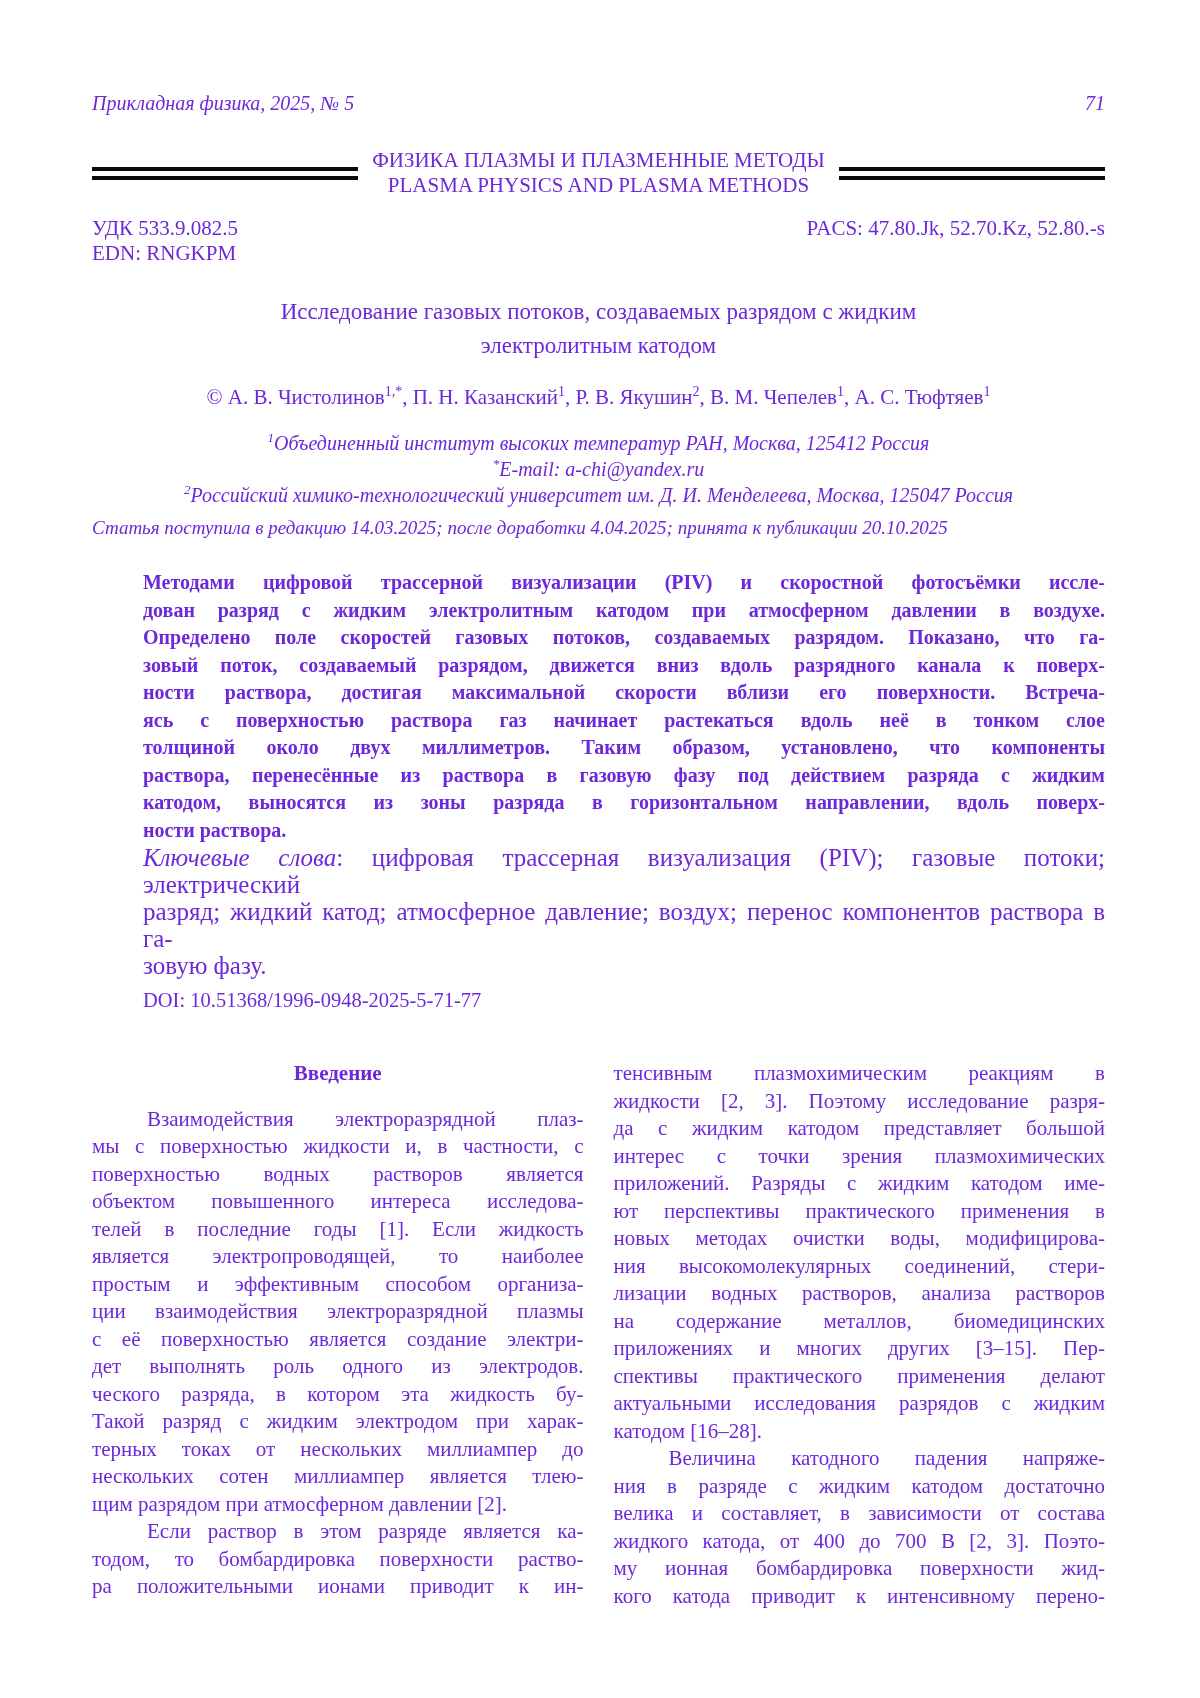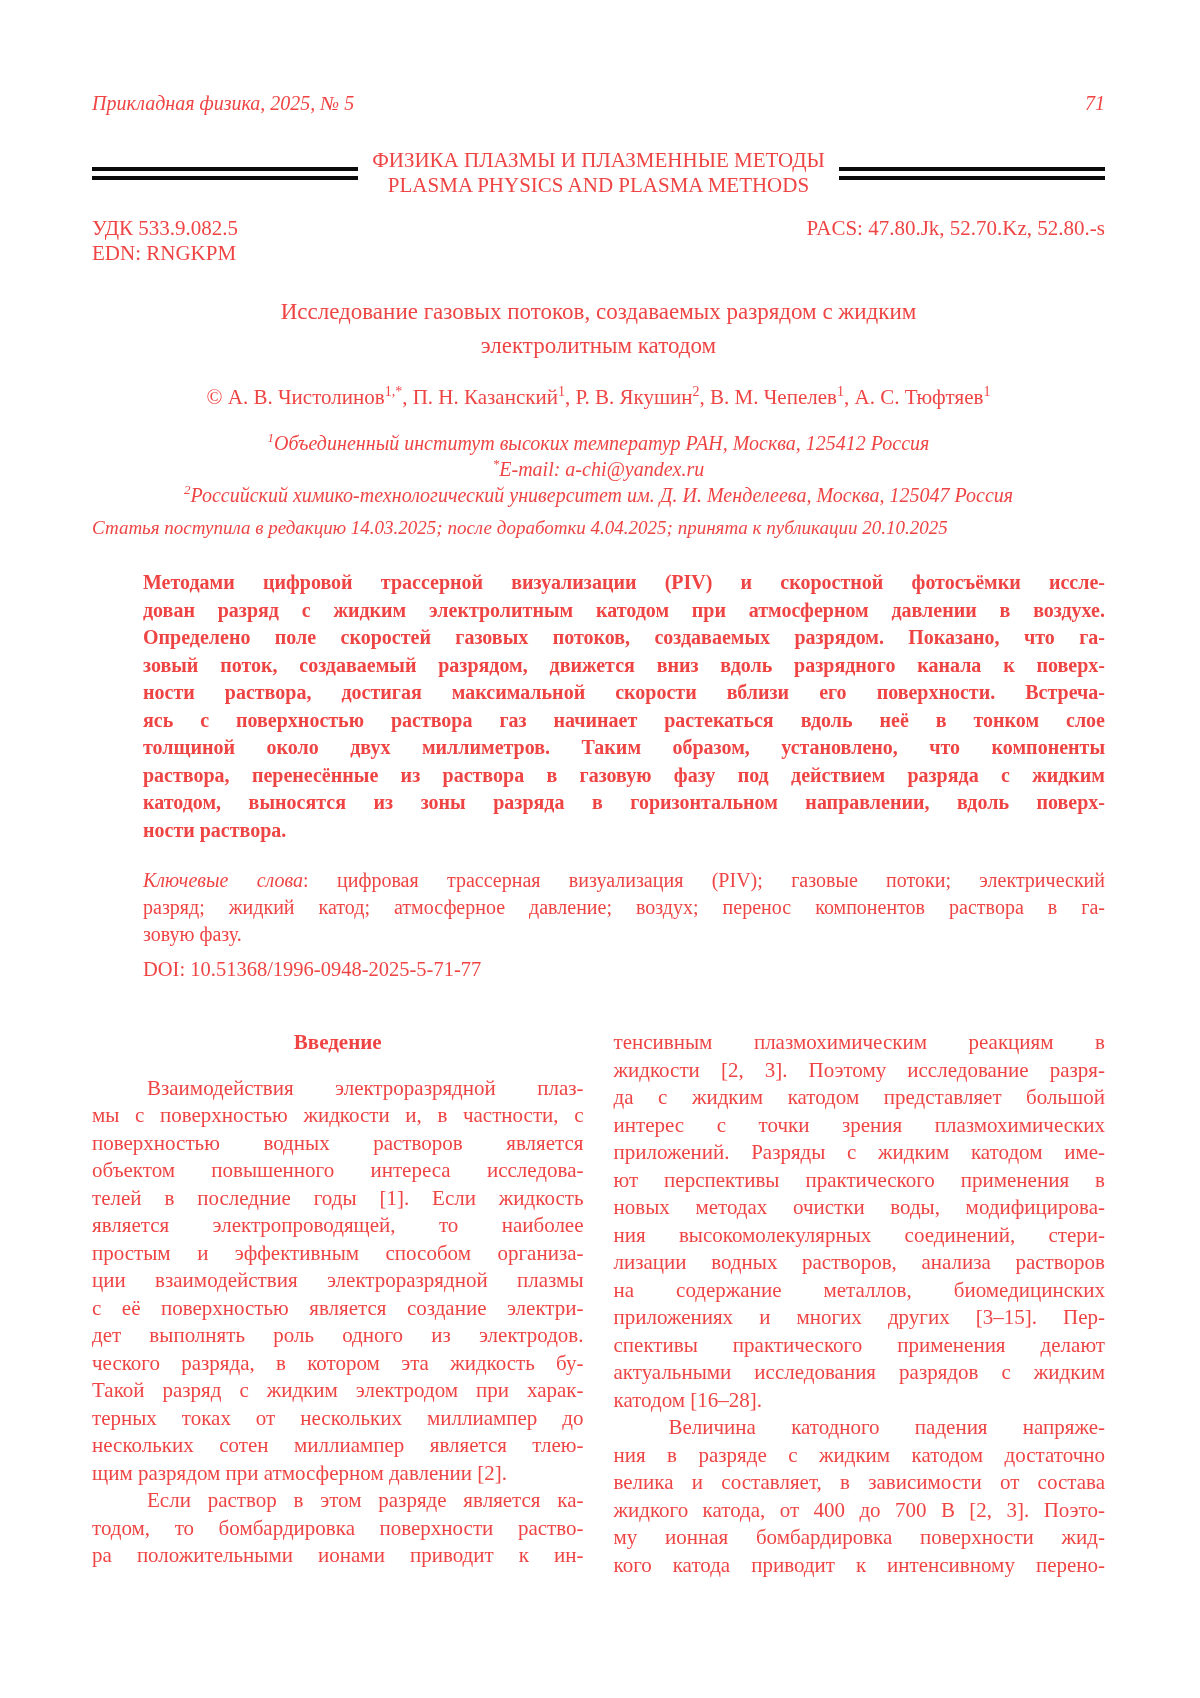--- a/index.html
+++ b/index.html
@@ -1,17 +1,17 @@
 <!DOCTYPE html>
 <html><head>
 <meta charset="utf-8">
 <style>
   html,body{margin:0;padding:0;background:#e8e8e8;}
   .page{
-    width:1200px;height:1698px;background:#ffffff;color:#ef4444;
+    width:1200px;height:1698px;background:#ffffff;color:#6d28d9;
     box-sizing:border-box;padding:90px 95px 0 92px;overflow:hidden;
     font-family:"Liberation Serif","DejaVu Serif",serif;position:relative;margin:0 auto;
   }
   sup{font-size:13px;line-height:0;vertical-align:super;}
   
   .header-row{display:flex;justify-content:space-between;font-style:italic;font-size:20px;line-height:26px;}
   
   .banner{margin-top:32px;display:flex;align-items:center;}
   .banner-rule{flex:1 1 auto;height:5px;border-top:4px solid #0b0b0b;border-bottom:4px solid #0b0b0b;}
   .banner-text{flex:0 0 auto;text-align:center;font-size:21px;line-height:25px;margin:0 14px;white-space:nowrap;}
@@ -19,21 +19,21 @@
   .codes-row{margin-top:18px;display:flex;justify-content:space-between;align-items:flex-start;font-size:21px;line-height:25px;}
   
   .title{margin:29px 0 0;font-size:23px;line-height:34px;font-weight:normal;text-align:center;}
   .authors{margin-top:20px;text-align:center;font-size:21px;line-height:28px;}
   .authors sup{font-size:14px;}
   
   .affils{margin-top:19px;text-align:center;font-style:italic;font-size:20px;line-height:26px;}
   .received{margin-top:7px;text-align:left;font-style:italic;font-size:19px;line-height:26px;}
   
   .abstract{margin-top:28px;padding-left:51px;font-weight:bold;font-size:20px;line-height:27.5px;}
-  .keywords{margin-top:23px;padding-left:51px;font-size:20px;line-height:27px;}
+  .keywords{padding-left:51px;font-size:25px;line-height:27px;}
   .kw-lead{font-style:italic;}
   .doi{margin-top:8px;padding-left:51px;font-size:20.5px;line-height:26px;}
   
   .jlines > div{text-align:justify;text-align-last:justify;}
   .jlines > div:last-child{text-align-last:left;}
   .jlines.cont > div:last-child{text-align-last:justify;}
   .indent-first > div:first-child{text-indent:55px;}
   
   .columns{margin-top:47px;display:flex;gap:30px;font-size:21px;line-height:27.5px;}
   .col{flex:1 1 0;min-width:0;}

